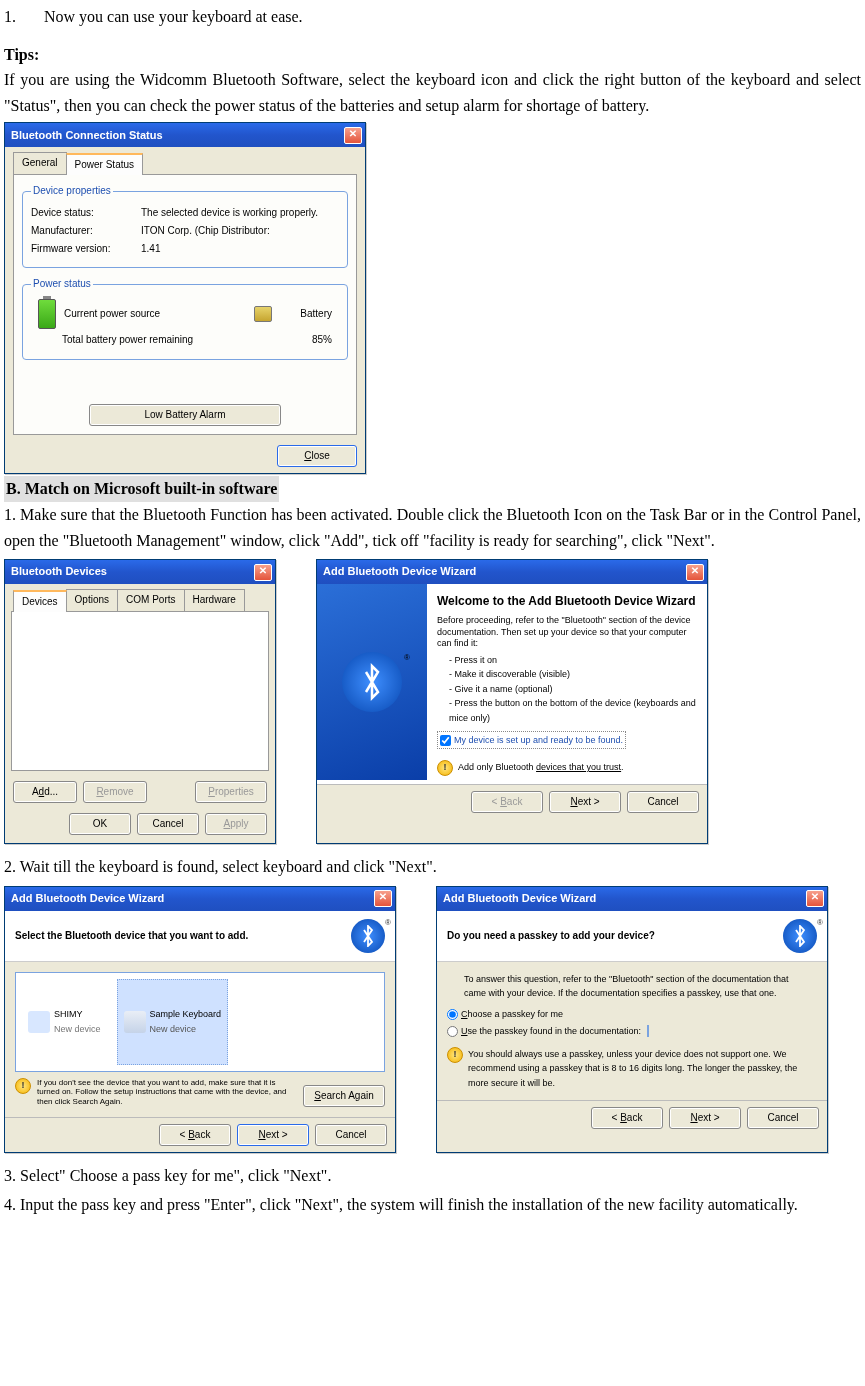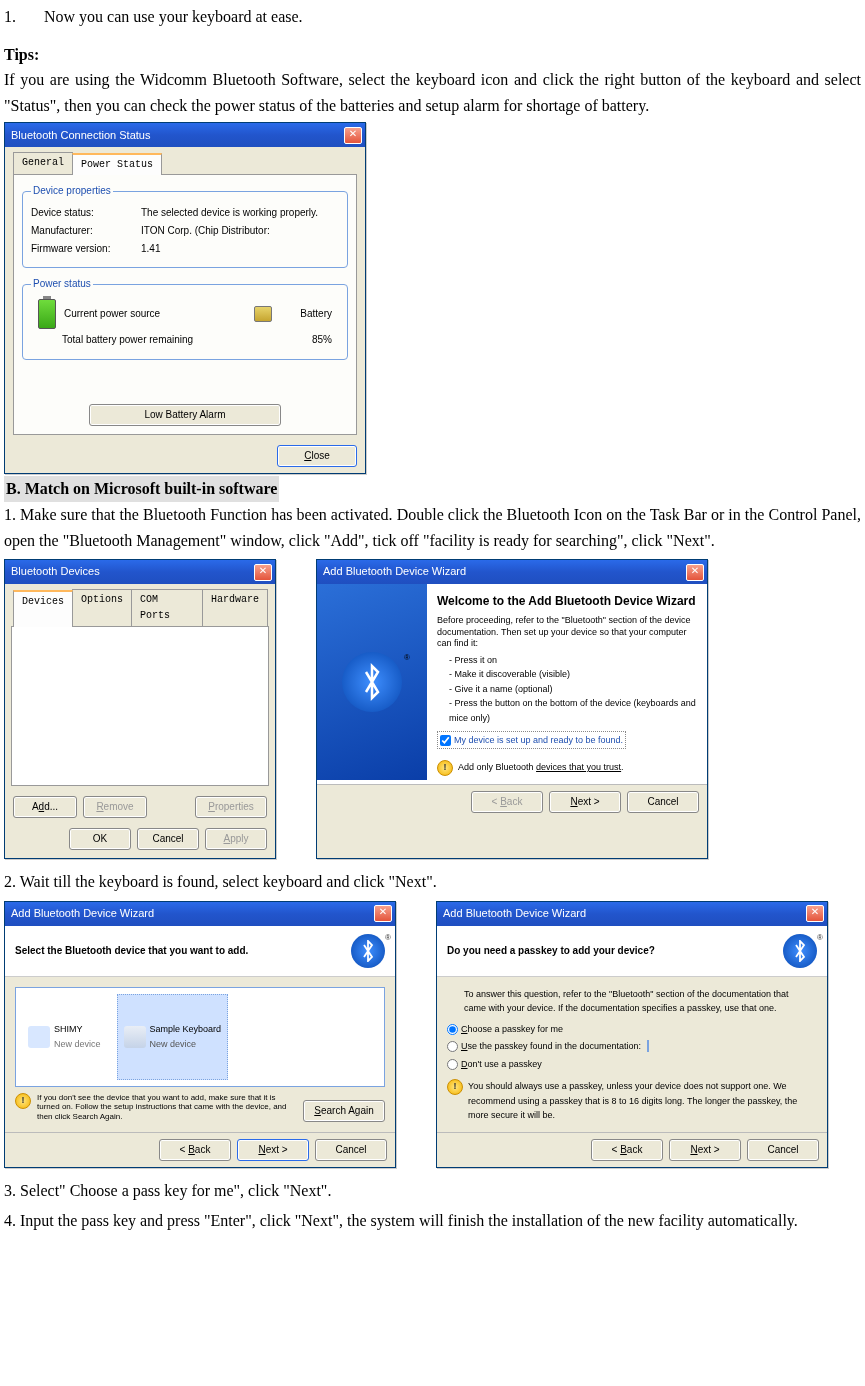--- a/index.html
+++ b/index.html
@@ -31,21 +31,21 @@
     font-size: 10px;
     box-shadow: 1px 1px 0 rgba(0,0,0,0.2);
   }
   .dlg1 { width: 360px; }
   .titlebar {
     background: linear-gradient(#2a6ae9, #2255cc 50%, #1f4fc0);
     color: #fff;
     display: flex;
     align-items: center;
     padding: 3px 3px 3px 6px;
-    font-weight: normal;
+    font-weight: bold;
     font-size: 11px;
     height: 18px;
   }
   .titlebar .ttxt { flex: 1; }
   .closebtn {
     width: 16px; height: 15px;
     background: linear-gradient(#f7a08c,#e4543b);
     border: 1px solid #fff;
     color: #fff;
     font-size: 10px;
@@ -58,21 +58,20 @@
     padding: 5px 8px 0 8px;
     gap: 0;
   }
   .tab {
     border: 1px solid #999;
     border-bottom: none;
     padding: 2px 8px;
     background: #ece9d8;
     font-size: 10px;
     margin-right: -1px;
-    font-family: Liberation Mono, monospace;
   }
   .tab.active { background: #fdfdfd; border-top: 2px solid #ffb85c; position: relative; top: 1px; }
   .tabbody {
     margin: 0 8px 6px 8px;
     border: 1px solid #999;
     background: #fdfdfa;
     padding: 8px;
   }
   fieldset {
     border: 1px solid #7aa3e0;
@@ -415,21 +414,20 @@
             </svg>
         </div>
         <span class="reg" style="top:-2px; right:-6px; color:#333;">®</span>
       </div>
     </div>
     <div class="wizbody">
       <p style="margin:0 17px 6px;">To answer this question, refer to the "Bluetooth" section of the documentation that came with your device. If the documentation specifies a passkey, use that one.</p>
       <div class="radio-list">
         <label><input type="radio" checked="" style=""><u>C</u>hoose a passkey for me</label>
         <label><input type="radio" style=""><u>U</u>se the passkey found in the documentation:<span class="passin"></span></label>
-        <label><input type="radio" style=""><u>D</u>on't use a passkey</label>
       </div>
       <div class="warn" style="margin-top:8px;">
         <div class="warn-ico">!</div>
         <div>You should always use a passkey, unless your device does not support one. We recommend using a passkey that is 8 to 16 digits long. The longer the passkey, the more secure it will be.</div>
       </div>
     </div>
     <div class="wizfooter">
       <div class="winbtn">&lt; <u>B</u>ack</div>
       <div class="winbtn"><u>N</u>ext &gt;</div>
       <div class="winbtn">Cancel</div>

